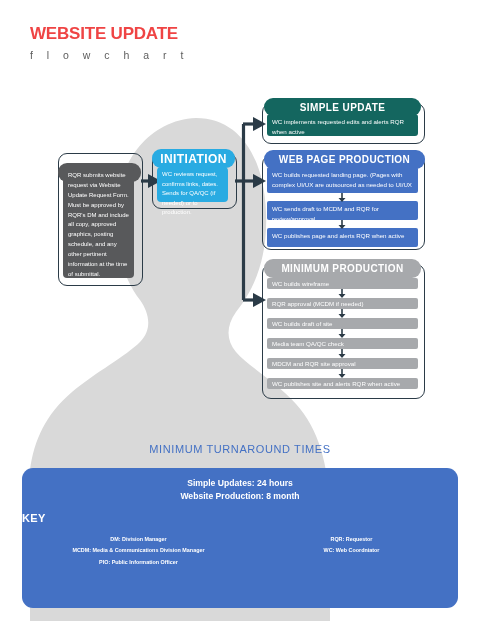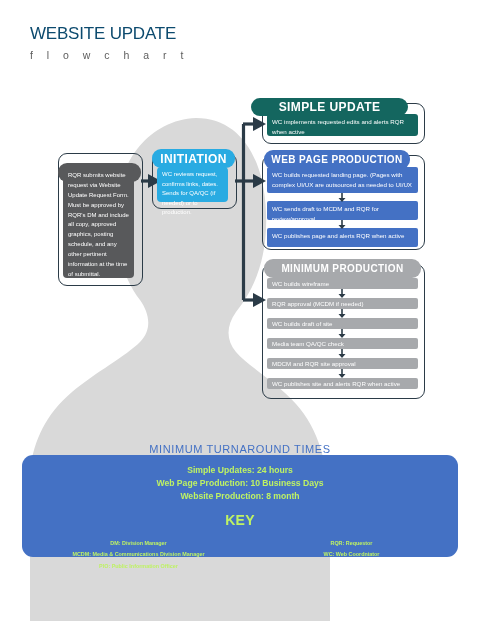--- a/index.html
+++ b/index.html
@@ -11,21 +11,21 @@
     position:relative;
   }
   #page{position:absolute;inset:0;width:480px;height:621px;overflow:hidden;background:#fff;}
 
   
   .silhouette{position:absolute;left:0;top:0;width:480px;height:621px;z-index:0;pointer-events:none;}
 
   
   .title-block{position:absolute;left:30px;top:25px;z-index:5;}
   .title-main{
-    font-size:17px;font-weight:normal;color:#0c4a6e;letter-spacing:-0.2px;
+    font-size:17px;font-weight:bold;color:#ef4444;letter-spacing:-0.2px;
     line-height:1.1;
   }
   .title-sub{
     font-size:10.5px;color:#5d5d5d;letter-spacing:5.5px;margin-top:5px;
     font-weight:400;
   }
 
   
   .node{position:absolute;z-index:4;}
   .pill{
@@ -53,27 +53,27 @@
   #request-body{position:absolute;left:63px;top:167px;width:71px;height:111px;background:#58595b;
     font-size:6px;line-height:1.65;padding:4px 5px;box-sizing:border-box;border-radius:4px;z-index:4;}
 
   
   #init-pill{left:152px;top:149px;width:83px;height:19px;background:#29abe2;font-size:12px;}
   #init-outline{left:152px;top:153px;width:83px;height:54px;}
   #init-body{position:absolute;left:157px;top:167px;width:71px;height:35px;background:#29abe2;
     font-size:6px;line-height:1.6;padding:3px 5px;box-sizing:border-box;border-radius:4px;z-index:4;}
 
   
-  #su-pill{left:251px;top:98px;width:157px;height:18px;background:#14665f;font-size:12px;}
+  #su-pill{left:264px;top:98px;width:157px;height:18px;background:#14665f;font-size:10px;}
   #su-outline{left:262px;top:103px;width:161px;height:39px;}
   #su-body{position:absolute;left:267px;top:114px;width:151px;height:22px;background:#14665f;
     font-size:6.2px;line-height:1.6;padding:3px 5px;box-sizing:border-box;border-radius:3px;z-index:4;}
 
   
-  #wpp-pill{left:264px;top:150px;width:146px;height:19px;background:#4471c4;font-size:10px;}
+  #wpp-pill{left:264px;top:150px;width:161px;height:19px;background:#4471c4;font-size:10px;}
   #wpp-outline{left:262px;top:155px;width:161px;height:93px;}
   .wpp-step{
     position:absolute;left:267px;width:151px;background:#4471c4;color:#fff;
     font-size:6.2px;line-height:1.6;padding:3px 5px;box-sizing:border-box;border-radius:2px;z-index:4;
   }
 
   
   #wsp-pill{left:264px;top:259px;width:157px;height:19px;background:#a7a9ac;font-size:10px;}
   #wsp-outline{left:262px;top:264px;width:161px;height:133px;}
   .wsp-step{
@@ -84,25 +84,25 @@
   
   #connectors{position:absolute;left:0;top:0;width:480px;height:621px;z-index:2;}
   #inner-arrows{position:absolute;left:0;top:0;width:480px;height:621px;z-index:5;pointer-events:none;}
 
   
   #mtt-heading{
     position:absolute;left:0;top:443px;width:480px;text-align:center;z-index:6;
     font-size:11px;font-weight:normal;color:#4471c4;letter-spacing:0.6px;
   }
   #bottom-panel{
-    position:absolute;left:22px;top:455px;width:436px;height:102px;
-    background:#4471c4;border-radius:11px;z-index:5;color:#bef264;
+    position:absolute;left:22px;top:468px;width:436px;height:140px;
+    background:#4471c4;border-radius:11px;z-index:5;color:#ffffff;
   }
   .mtt-lines{padding-top:9px;text-align:center;font-size:8.6px;font-weight:bold;line-height:1.5;}
-  .key-title{text-align:center;font-size:14px;font-weight:bold;margin-top:9px;letter-spacing:0.3px;}
+  .key-title{text-align:left;font-size:11px;font-weight:bold;margin-top:9px;letter-spacing:0.3px;}
   .key-cols{display:flex;margin-top:10px;font-size:5.4px;font-weight:bold;}
   .key-col{flex:1;text-align:center;line-height:2.15;}
   .key-col.left{padding-left:10px;}
 </style>
 </head>
 <body>
 
 <div id="page">
 
   <svg class="silhouette" viewBox="0 0 480 621">
@@ -194,21 +194,20 @@
       <polygon points="338.5,354 345.5,354 342,358"></polygon>
       <polygon points="338.5,374 345.5,374 342,378"></polygon>
     </g>
   </svg>
 
   <div id="mtt-heading">MINIMUM TURNAROUND TIMES</div>
 
   <div id="bottom-panel">
     <div class="mtt-lines">
       <div>Simple Updates: 24 hours</div>
-      <div>Web Page Production: 10 Business Days</div>
       <div>Website Production: 8 month</div>
     </div>
     <div class="key-title">KEY</div>
     <div class="key-cols">
       <div class="key-col left">
         <div>DM: Division Manager</div>
         <div>MCDM: Media &amp; Communications Division Manager</div>
         <div>PIO: Public Information Officer</div>
       </div>
       <div class="key-col">

